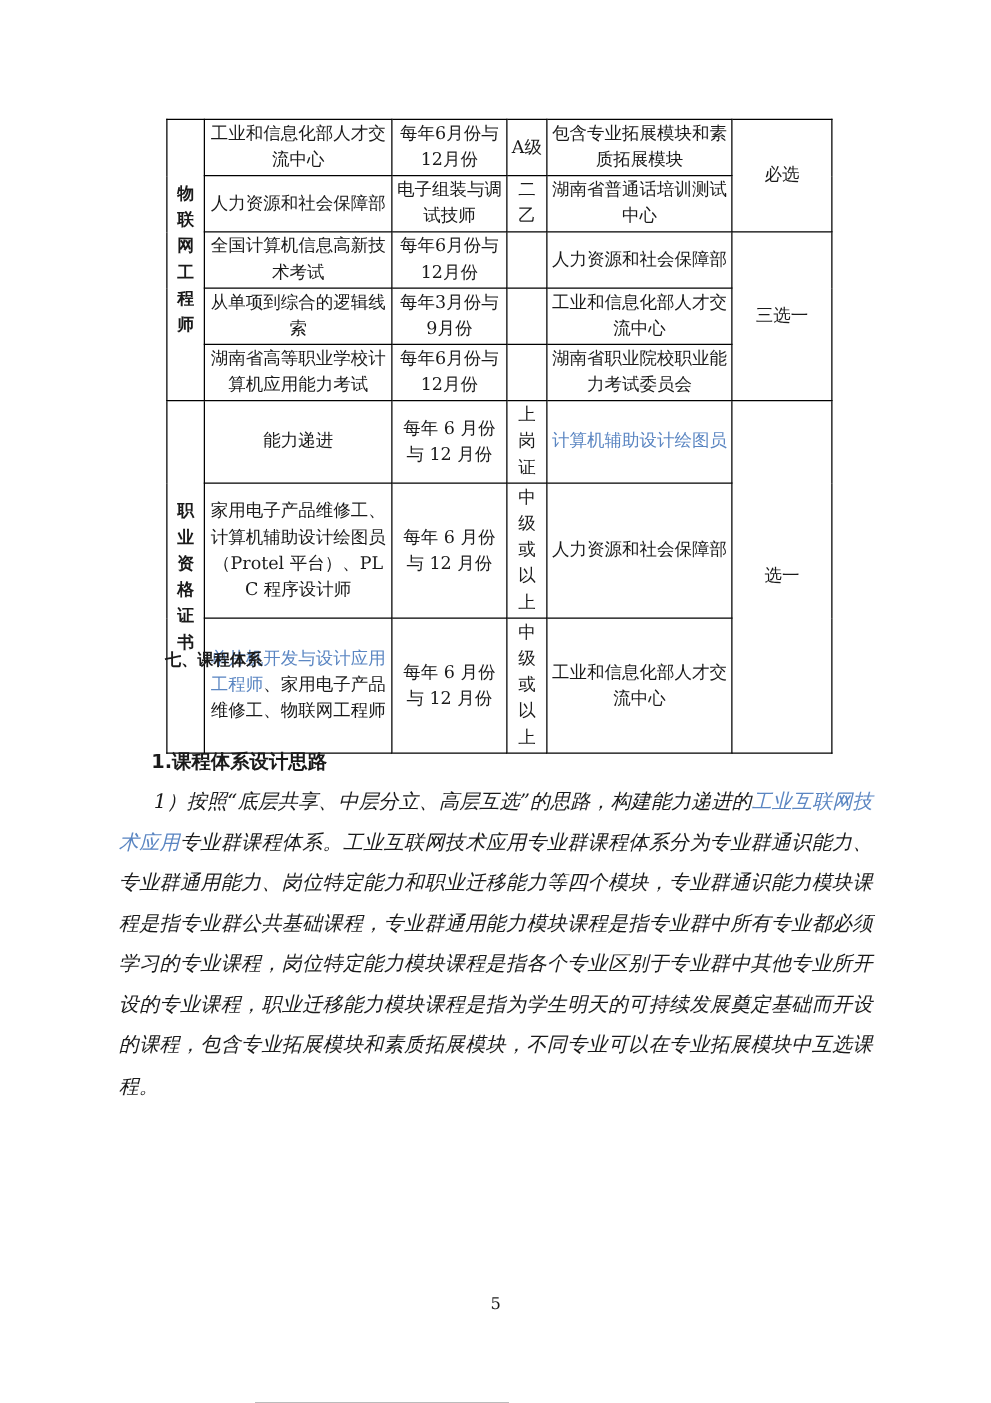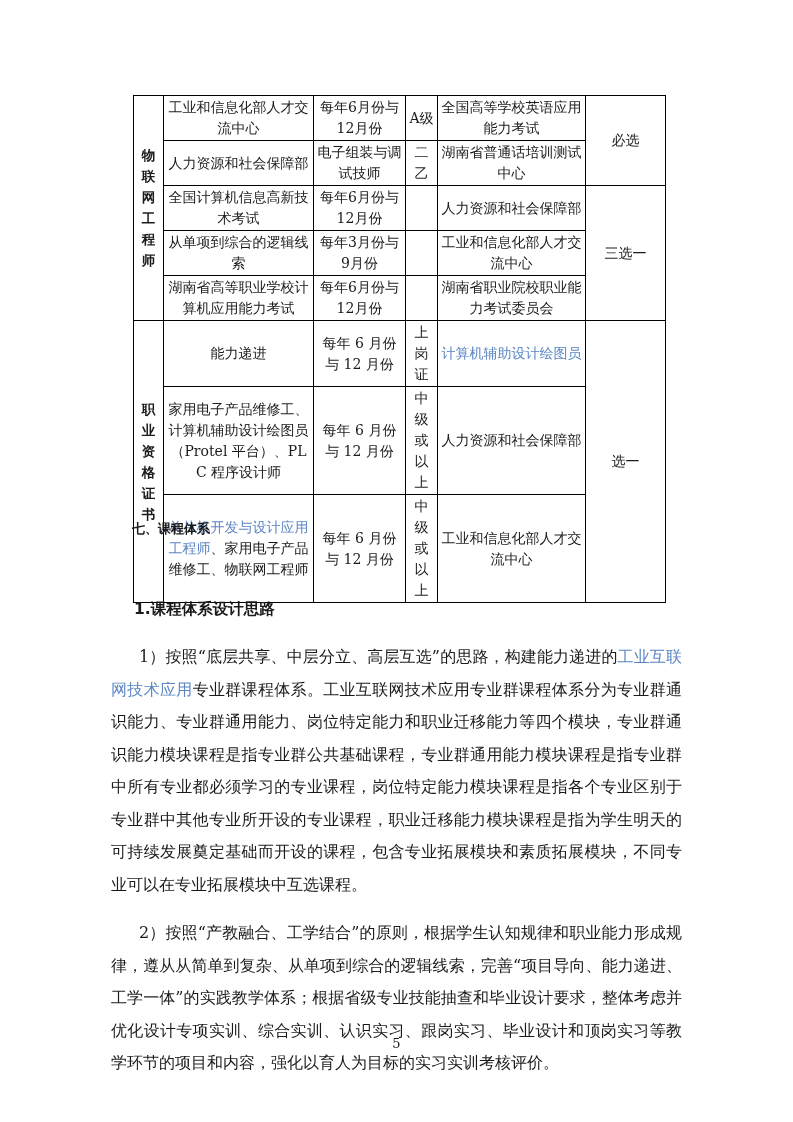--- a/index.html
+++ b/index.html
@@ -44,31 +44,31 @@
     position:absolute; left:132px; top:516px;
     font-family:"DejaVu Sans","Liberation Sans",sans-serif;
     font-weight:bold; font-size:13px; line-height:26px;
   }
   .h2 {
     position:absolute; left:126px; top:568px;
     font-family:"DejaVu Sans","Liberation Sans",sans-serif;
     font-weight:bold; font-size:15.5px; line-height:22px;
   }
   .h3 {
-    position:absolute; left:134px; top:598px;
+    position:absolute; left:121px; top:598px;
     font-family:"DejaVu Sans","Liberation Sans",sans-serif;
     font-weight:bold; font-size:15.5px; line-height:22px;
   }
   
   .bodytext {
     position:absolute; left:95px; top:625px; width:603px;
     font-size:16px; line-height:32.5px;
     text-align:justify;
   }
-  .bodytext p { margin:16px; text-indent:28px; }
+  .bodytext p { margin:0; text-indent:28px;font-style:italic; }
   
   .pagenum {
     position:absolute; left:0; top:1036px; width:100%;
     text-align:center; font-size:13px;
   }
 </style>
 </head>
 <body>
 
 <div class="page">
@@ -82,21 +82,21 @@
         <col style="width:32px">
           <col style="width:148px">
           <col style="width:80px">
       </colgroup>
       <tbody>
         <tr style="height:45px">
           <td class="cat" rowspan="5">物联网工程师</td>
           <td>工业和信息化部人才交流中心</td>
           <td>每年6月份与12月份</td>
           <td class="level">A级</td>
-          <td>全国高等学校英语应用能力考试</td>
+          <td>包含专业拓展模块和素质拓展模块</td>
           <td rowspan="2">必选</td>
         </tr>
         <tr style="height:45px">
           <td>人力资源和社会保障部</td>
           <td>电子组装与调试技师</td>
           <td class="level">二乙</td>
           <td>湖南省普通话培训测试中心</td>
         </tr>
         <tr style="height:43px">
           <td>全国计算机信息高新技术考试</td>
@@ -141,18 +141,17 @@
         </tr>
       </tbody>
     </table>
   </div>
 
   <div class="h1">七、课程体系</div>
   <div class="h3">1.课程体系设计思路</div>
 
   <div class="bodytext">
     <p><span>1）按照“底层共享、中层分立、高层互选”的思路，构建能力递进的</span><span class="link">工业互联网技术应用</span><span>专业群课程体系。工业互联网技术应用专业群课程体系分为专业群通识能力、专业群通用能力、岗位特定能力和职业迁移能力等四个模块，专业群通识能力模块课程是指专业群公共基础课程，专业群通用能力模块课程是指专业群中所有专业都必须学习的专业课程，岗位特定能力模块课程是指各个专业区别于专业群中其他专业所开设的专业课程，职业迁移能力模块课程是指为学生明天的可持续发展奠定基础而开设的课程，包含专业拓展模块和素质拓展模块，不同专业可以在专业拓展模块中互选课程。</span></p>
-    <p><span>2）按照“产教融合、工学结合”的原则，根据学生认知规律和职业能力形成规律，遵从从简单到复杂、从单项到综合的逻辑线索，完善“项目导向、能力递进、工学一体”的实践教学体系；根据省级专业技能抽查和毕业设计要求，整体考虑并优化设计专项实训、综合实训、认识实习、跟岗实习、毕业设计和顶岗实习等教学环节的项目和内容，强化以育人为目标的实习实训考核评价。</span></p>
   </div>
 
   <div class="pagenum">5</div>
 
 </div>
 
 </body></html>

